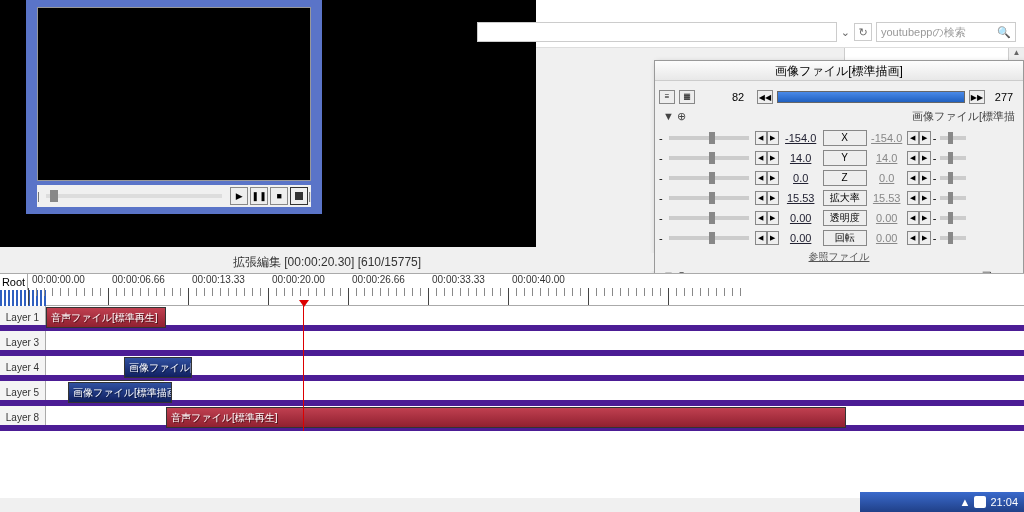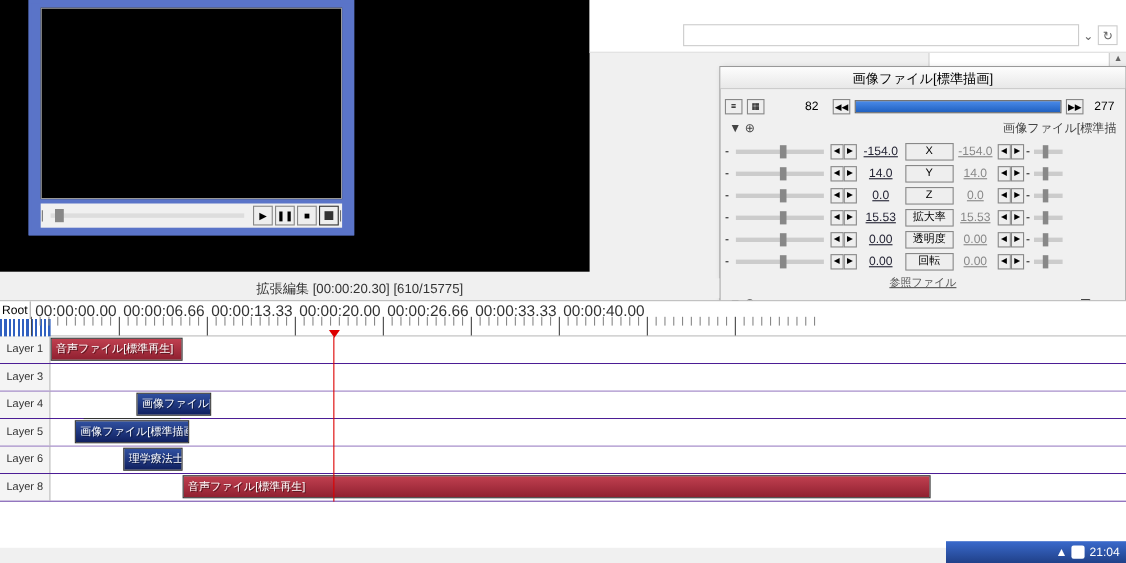--- a/index.html
+++ b/index.html
@@ -37,26 +37,26 @@
 .slider2{width:26px;height:4px;background:#ccc;margin:0 2px;position:relative}
 .slider2::after{content:"";position:absolute;left:30%;top:-4px;width:5px;height:12px;background:#888}
 .prop-mode{display:flex;align-items:center;gap:6px;padding:4px}
 .mode-sel{width:140px;height:18px;border:1px solid #888;background:#fff;padding:0 4px;display:flex;align-items:center;justify-content:space-between}
 .prop-ref{text-align:center;padding:2px;color:#555;text-decoration:underline;font-size:10px}
 .timeline-title{position:absolute;left:0;top:253px;width:654px;height:18px;text-align:center;line-height:18px;background:#f0f0f0;color:#333;font-size:12px}
 .timeline{position:absolute;left:0;top:273px;right:0;bottom:14px;background:#fff;border-top:1px solid #aaa}
 .tl-header{height:32px;border-bottom:1px solid #aaa;display:flex;background:#fff}
 .tl-root{width:28px;border-right:1px solid #aaa;text-align:center;line-height:16px;font-size:11px}
 .tl-ruler{flex:1;position:relative;overflow:hidden}
-.tl-time{position:absolute;top:0;font-size:14px;color:#333}
+.tl-time{position:absolute;top:0;font-size:10px;color:#333}
 .tl-ticks{position:absolute;top:14px;left:0;right:0;height:18px}
 .tick{position:absolute;top:0;width:1px;height:8px;background:#888}
 .tick.major{height:18px;background:#444}
 .tl-tracks{}
-.track{height:25px;border-bottom:1px solid #4c1d95;display:flex}
+.track{height:25px;border-bottom:6px solid #4c1d95;display:flex}
 .track-label{width:46px;border-right:1px solid #aaa;background:#f4f4f4;text-align:center;line-height:24px;font-size:10px;color:#333}
 .track-content{flex:1;position:relative;background:#fff}
 .clip{position:absolute;top:1px;height:21px;border:1px solid #333;line-height:19px;padding:0 4px;font-size:10px;color:#fff;overflow:hidden;white-space:nowrap;text-shadow:1px 1px 0 rgba(0,0,0,.5)}
 .clip.red{background:linear-gradient(#c04050,#902030)}
 .clip.blue{background:linear-gradient(#3050a0,#102060)}
 .clip.flat-blue{background:#2a4a9a}
 .playhead{position:absolute;top:0;bottom:0;width:1px;background:#d00;left:303px;z-index:5}
 .playhead::before{content:"";position:absolute;top:-6px;left:-4px;width:0;height:0;border-left:5px solid transparent;border-right:5px solid transparent;border-top:7px solid #d00}
 .root-stripes{position:absolute;left:0;top:16px;width:46px;height:16px;background:repeating-linear-gradient(90deg,#3060c0 0 2px,#fff 2px 4px)}
 .taskbar{position:absolute;left:860px;bottom:0;right:0;height:20px;background:linear-gradient(#3a6acc,#204088);display:flex;align-items:center;justify-content:flex-end;gap:4px;padding:0 6px;color:#fff;font-size:10px}
@@ -88,20 +88,24 @@
       <span style="color:#666">|</span>
     </div>
   </div>
 </div>
 
 <div class="toolbar-top">
   <div class="tb-row">
     <div class="tb-drop"></div>
     <span style="color:#666">⌄</span>
     <div class="tb-icon">↻</div>
+    <div class="tb-search">
+      <span>youtubeppの検索</span>
+      <span>🔍</span>
+    </div>
   </div>
 </div>
 
 <div class="prop-panel">
   <div class="prop-title">画像ファイル[標準描画]</div>
   <div class="prop-body">
     <div class="prop-top">
       <div class="pt-icon">≡</div>
       <div class="pt-icon">▦</div>
       <div style="flex:0 0 20px"></div>
@@ -393,26 +397,20 @@
           <div class="clip blue" style="left: 78px; width: 68px;">画像ファイル[標</div>
         </div>
       </div>
       <div class="track">
         <div class="track-label">Layer 5</div>
         <div class="track-content" id="tc4">
           <div class="clip blue" style="left: 22px; width: 104px;">画像ファイル[標準描画]</div>
         </div>
       </div>
       <div class="track">
-        <div class="track-label">Layer 6</div>
-        <div class="track-content" id="tc5">
-          <div class="clip blue" style="left: 66px; width: 54px;">理学療法士</div>
-        </div>
-      </div>
-      <div class="track">
         <div class="track-label">Layer 8</div>
         <div class="track-content" id="tc7">
           <div class="clip red" style="left: 120px; width: 680px;">音声ファイル[標準再生]</div>
         </div>
       </div>
     </div>
 </div>
 
 <div class="taskbar">
   <span>▲</span>

